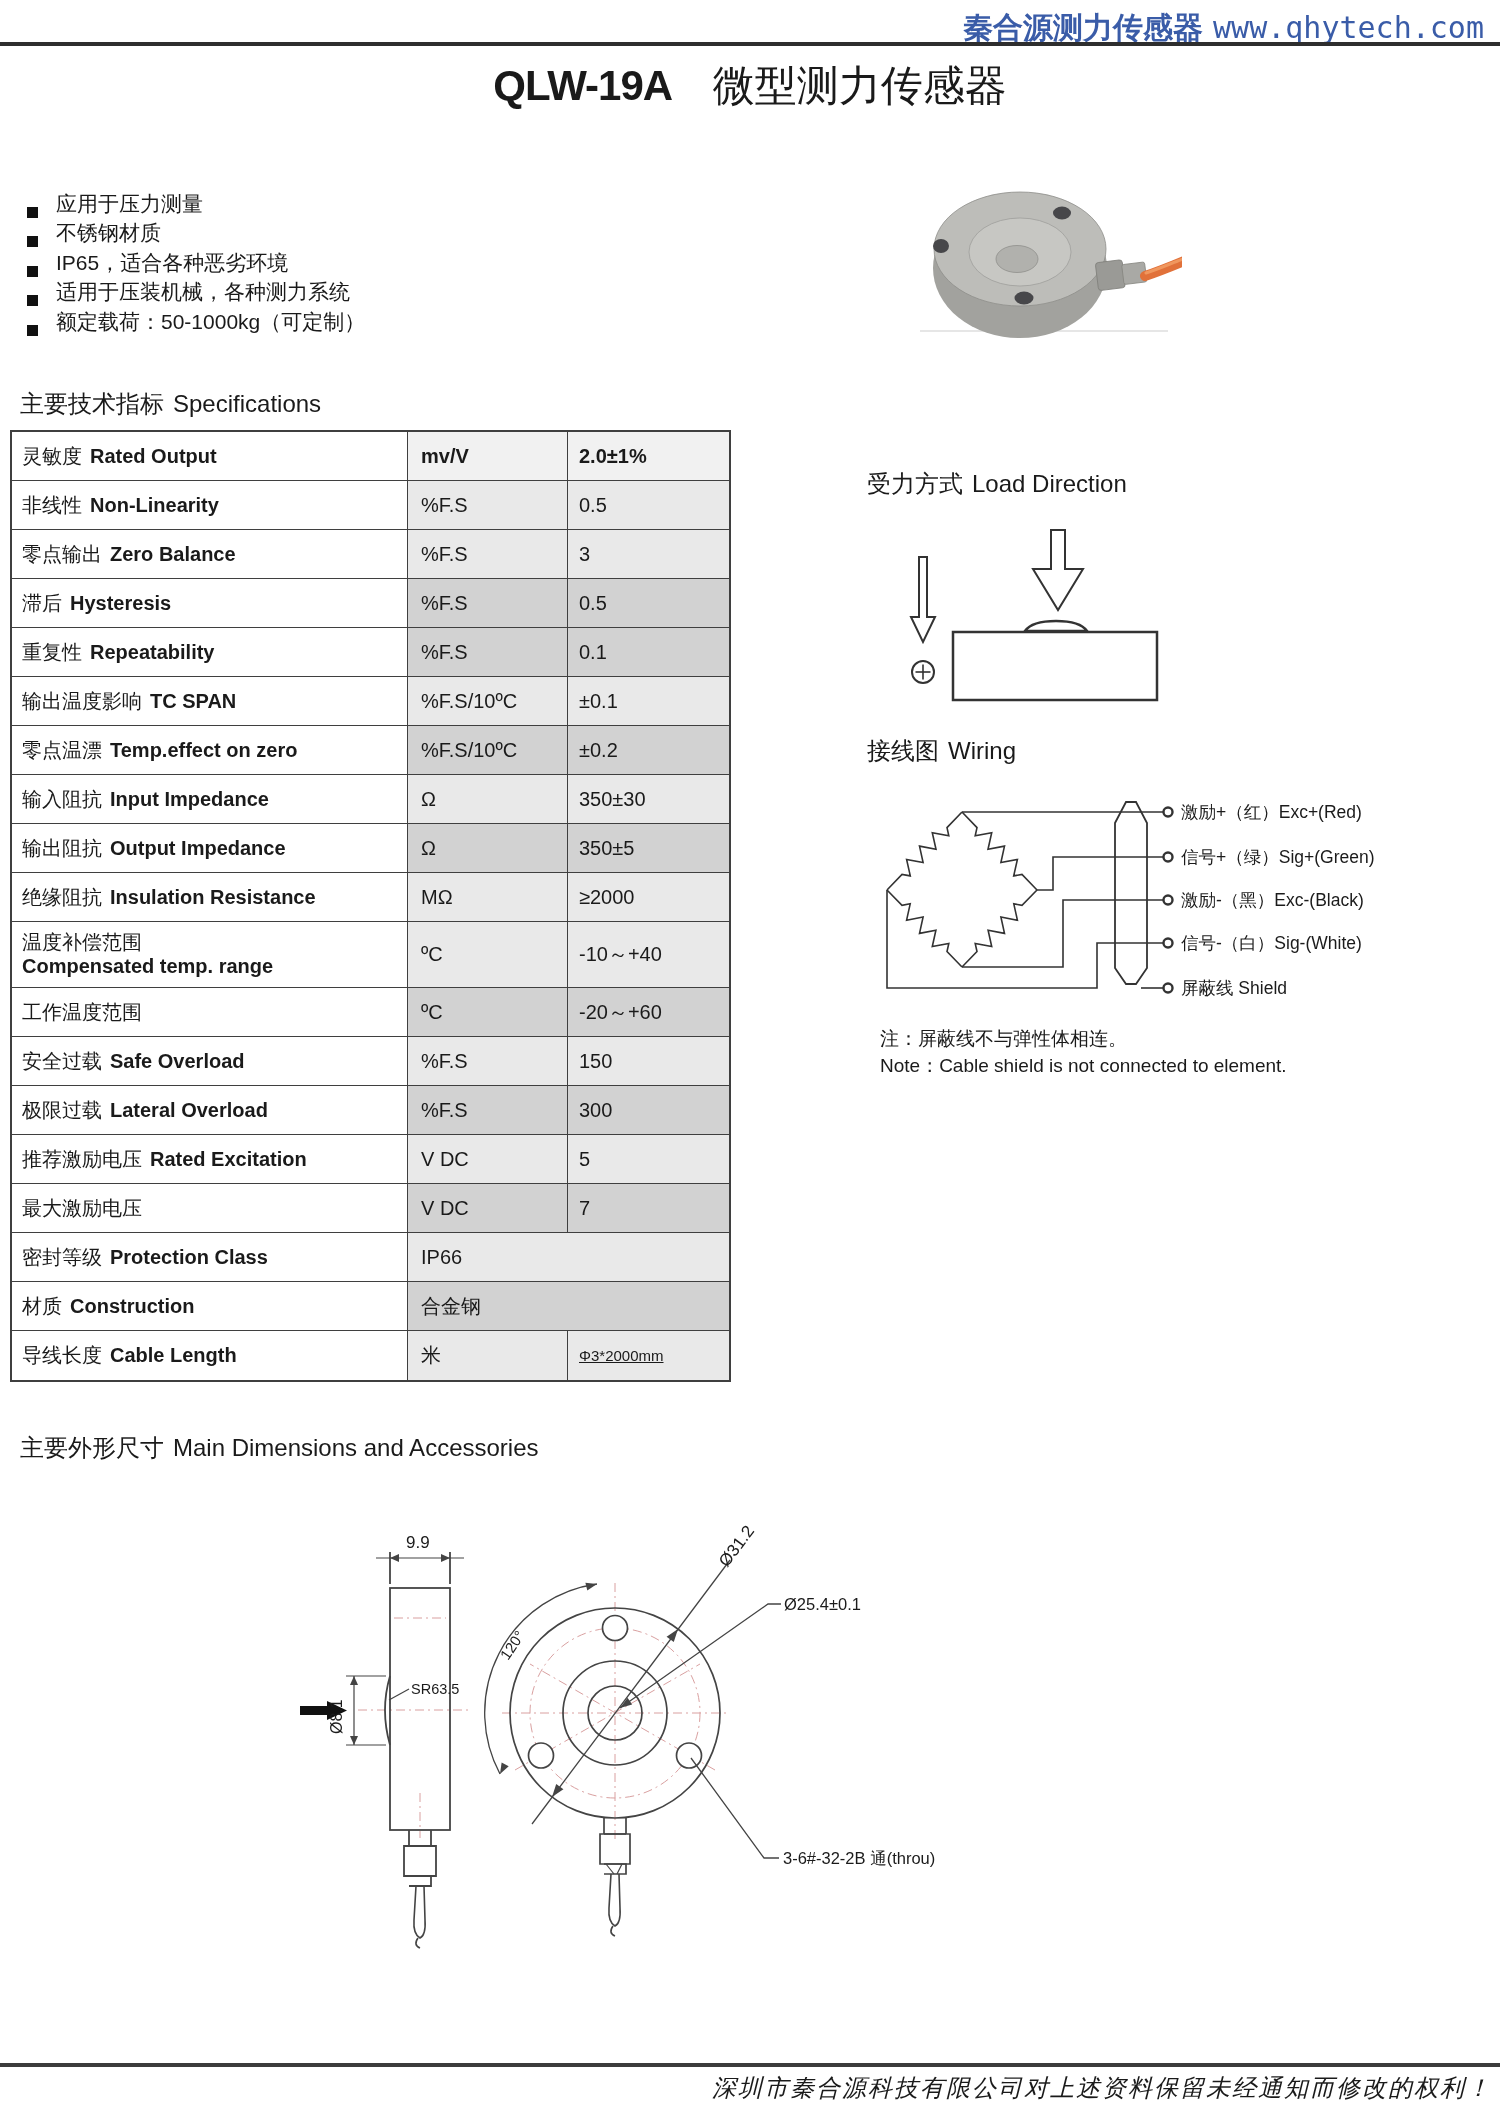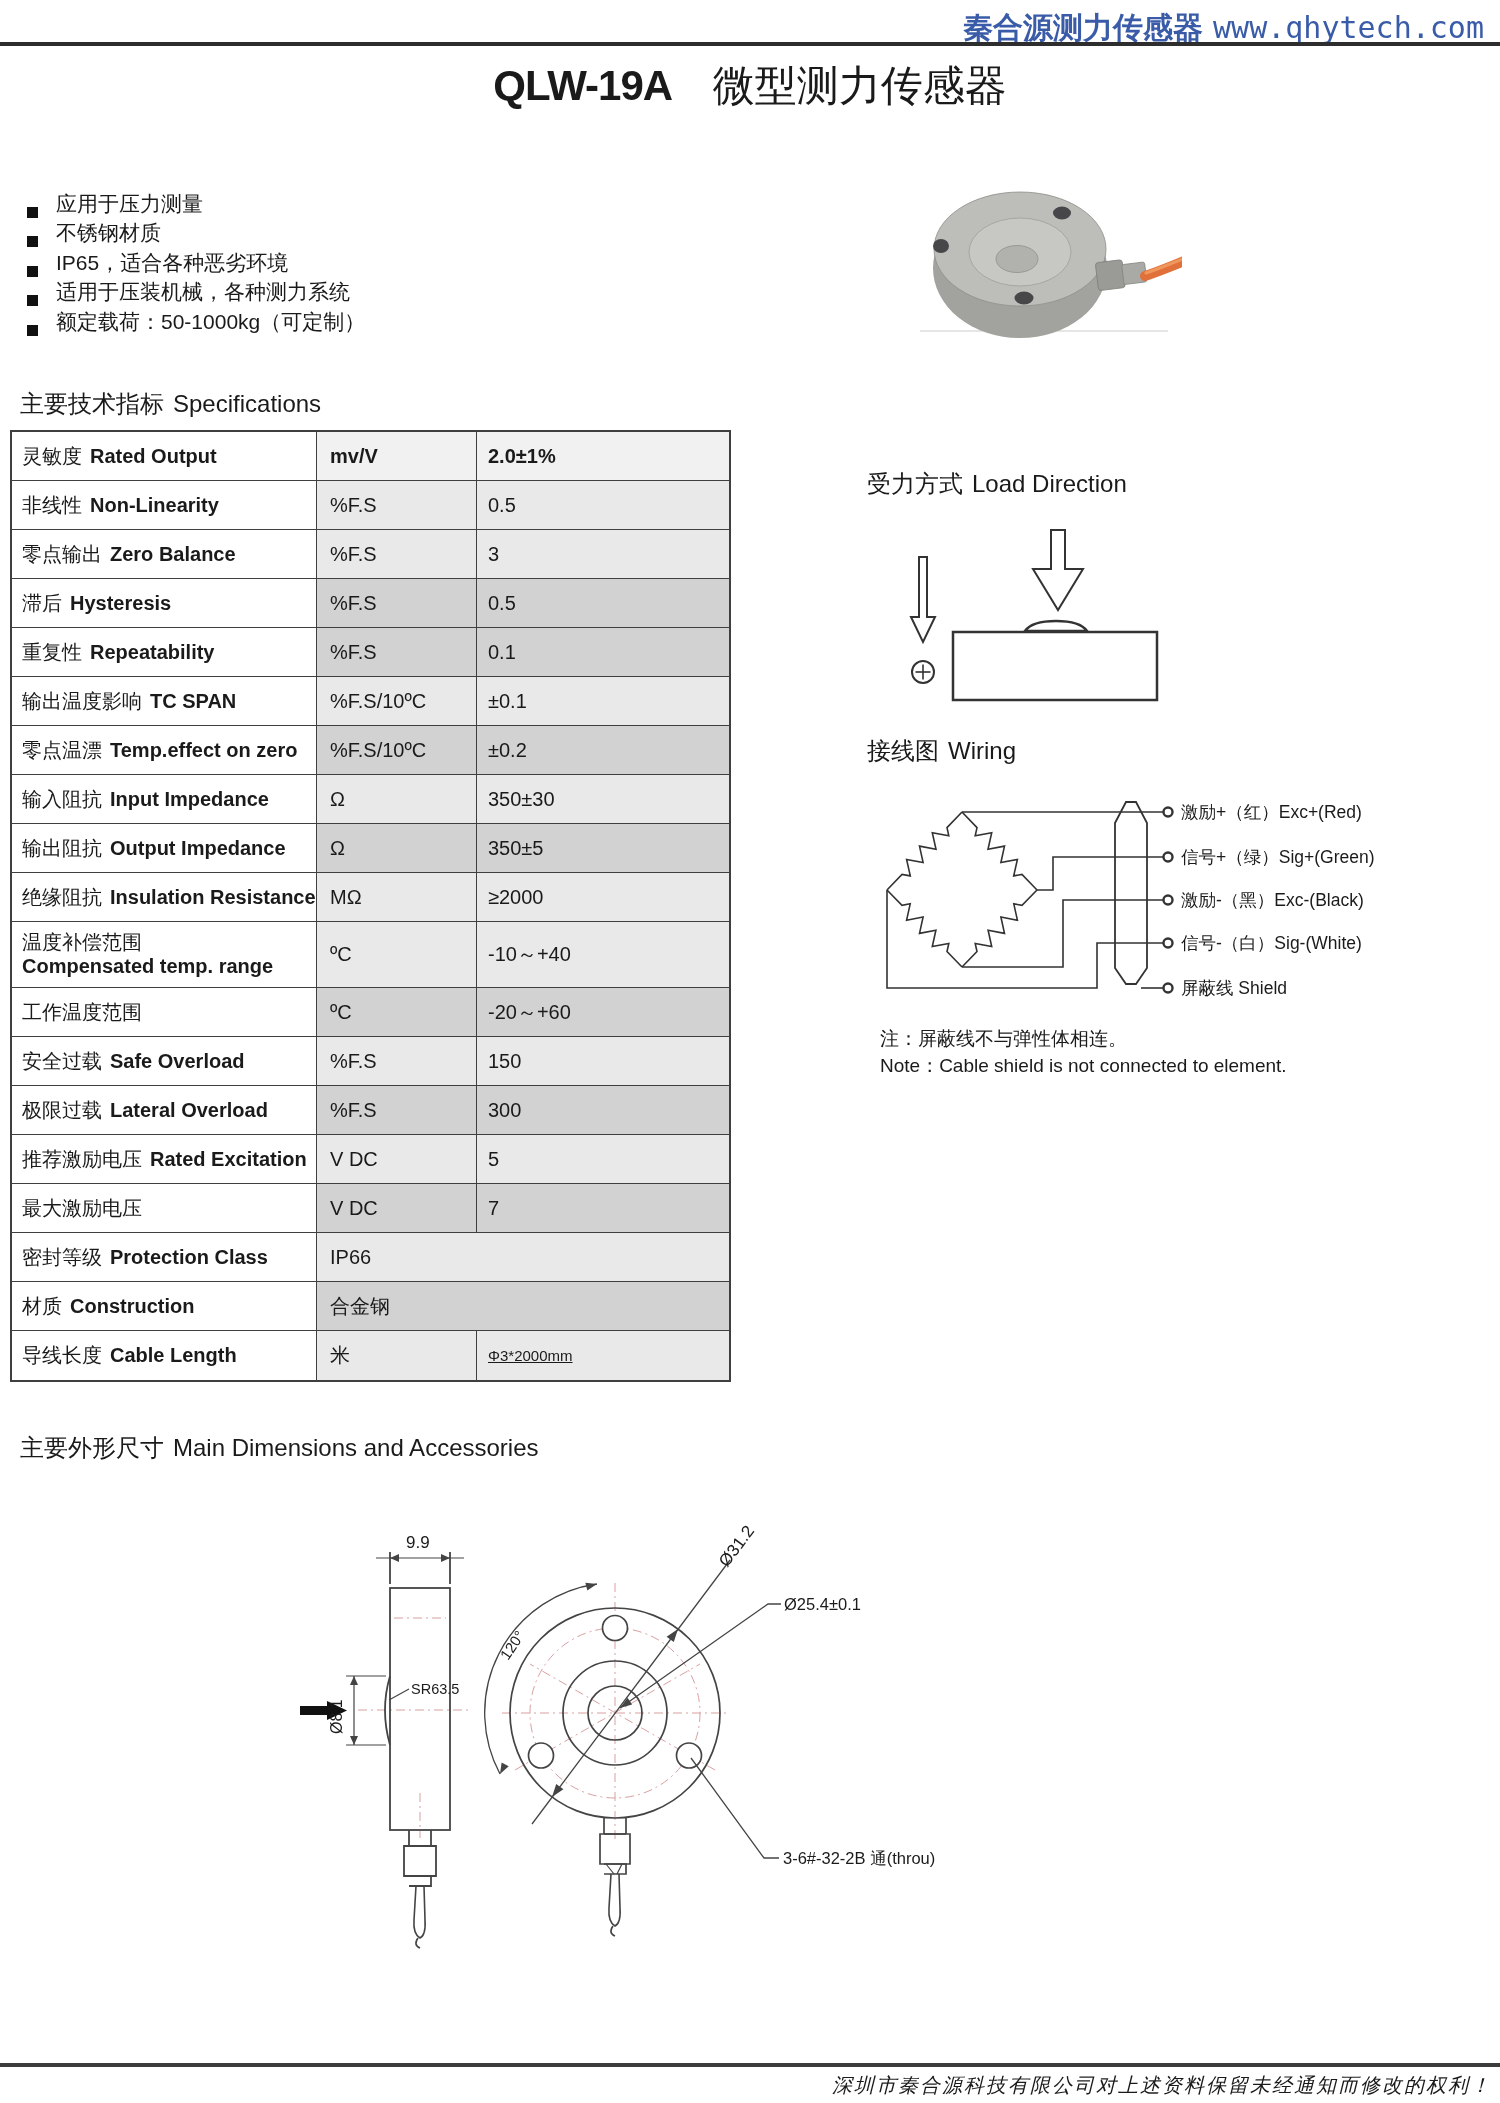--- a/index.html
+++ b/index.html
@@ -21,36 +21,36 @@
   .feat{display:flex;align-items:flex-end;height:29.6px;font-size:21px;}
   .feat .sq{width:11px;height:11px;background:#111;margin-right:18px;flex:0 0 auto;}
   
   .sec-h{font-size:24px;white-space:nowrap;}
   .sec-h .en{margin-left:9px;}
   
   .spec-table{left:10px;top:430px;width:717px;border:2px solid #3f3f3f;background:#fff;}
   .trow{display:flex;border-bottom:1.6px solid #3f3f3f;height:49px;box-sizing:border-box;}
   .trow:last-child{border-bottom:none;}
   .trow.tall{height:66px;}
-  .c-name{width:305px;flex:0 0 auto;background:#fff;display:flex;align-items:center;gap:8px;
+  .c-name{width:396px;flex:0 0 auto;background:#fff;display:flex;align-items:center;gap:8px;
           padding-left:10px;border-right:1.6px solid #3f3f3f;box-sizing:border-box;font-size:20px;}
   .c-name.col2{flex-direction:column;align-items:flex-start;justify-content:center;gap:1px;line-height:1.15;}
   .c-name .en{font-weight:bold;}
   .c-unit{width:160px;flex:0 0 auto;display:flex;align-items:center;padding-left:13px;
           border-right:1.6px solid #3f3f3f;box-sizing:border-box;font-size:20px;}
   .c-unit.merged{flex:1 1 auto;border-right:none;}
   .c-val{flex:1 1 auto;display:flex;align-items:center;padding-left:11px;font-size:20px;}
   .c-val.small{font-size:15px;text-decoration:underline;}
   .bg-h{background:#f1f1f1;} .bg-l{background:#e9e9e9;} .bg-d{background:#d2d2d2;}
   .trow.hdr .c-unit,.trow.hdr .c-val{font-weight:bold;}
   
   .note{font-size:19px;white-space:nowrap;}
   
   .ftr-rule{top:2063px;left:0;width:100%;height:4px;background:#3c3c3c;}
-  .ftr-text{top:2072px;right:8px;font-size:20px;letter-spacing:2px;font-style:italic;
+  .ftr-text{top:2072px;right:8px;font-size:24px;letter-spacing:2px;font-style:italic;
             font-family:"DejaVu Serif","Liberation Serif",serif;white-space:nowrap;}
   svg{font-family:"Liberation Sans","DejaVu Sans",sans-serif;}
   svg text{fill:#1b1b1b;}
 </style>
 </head>
 <body>
 
 <div class="abs hdr-text">
   <span class="brand">秦合源测力传感器</span><span class="url">www.qhytech.com</span>
 </div>

